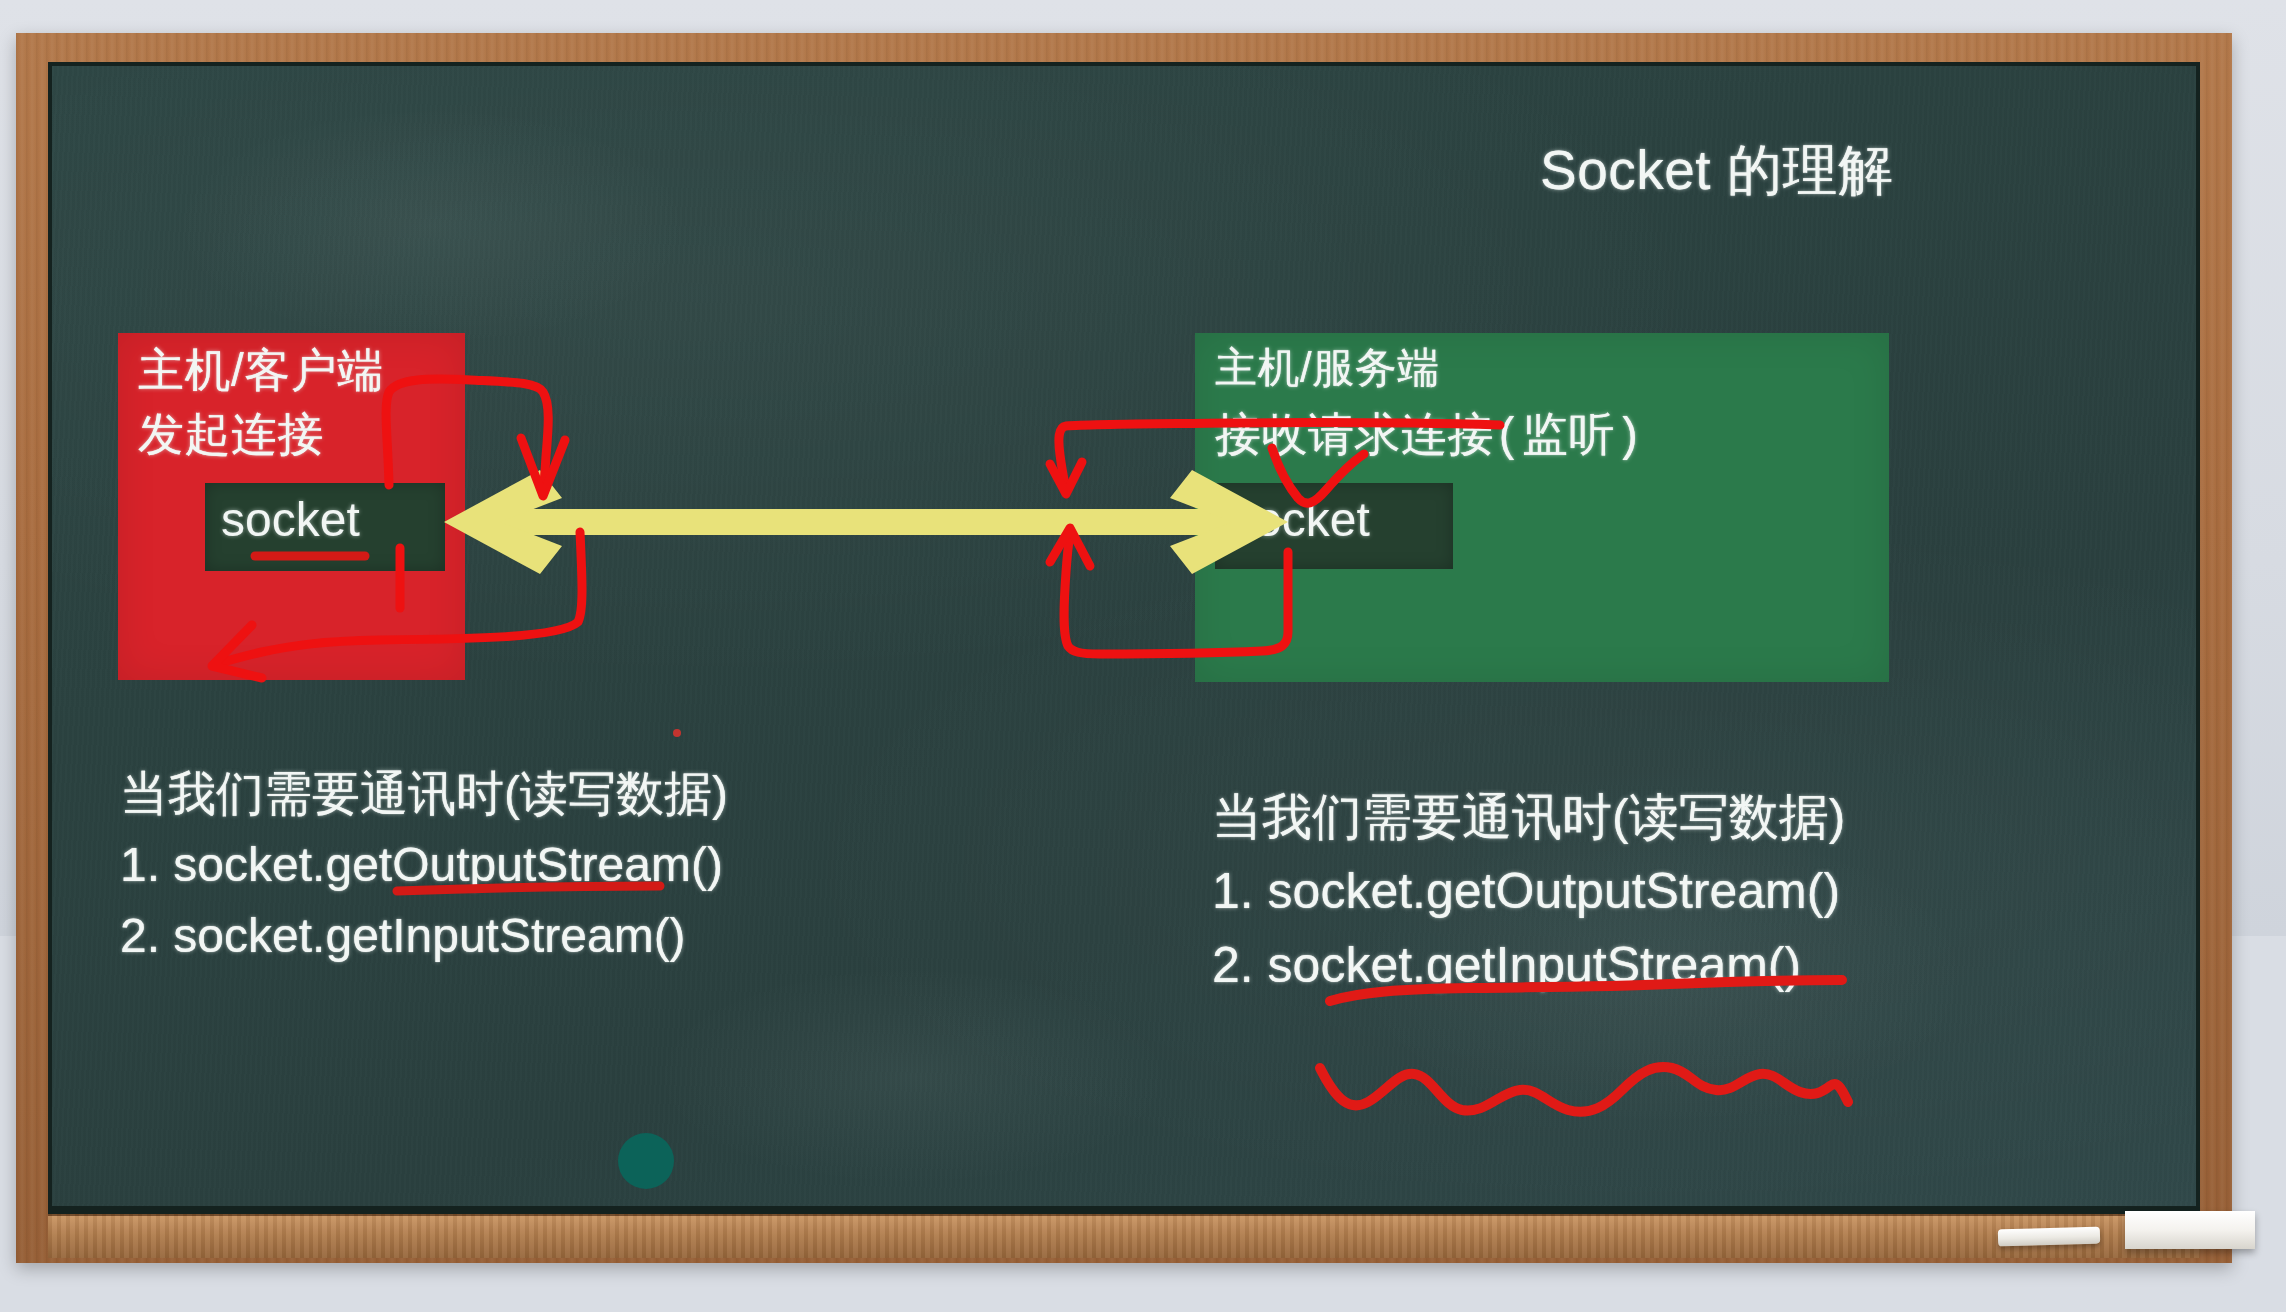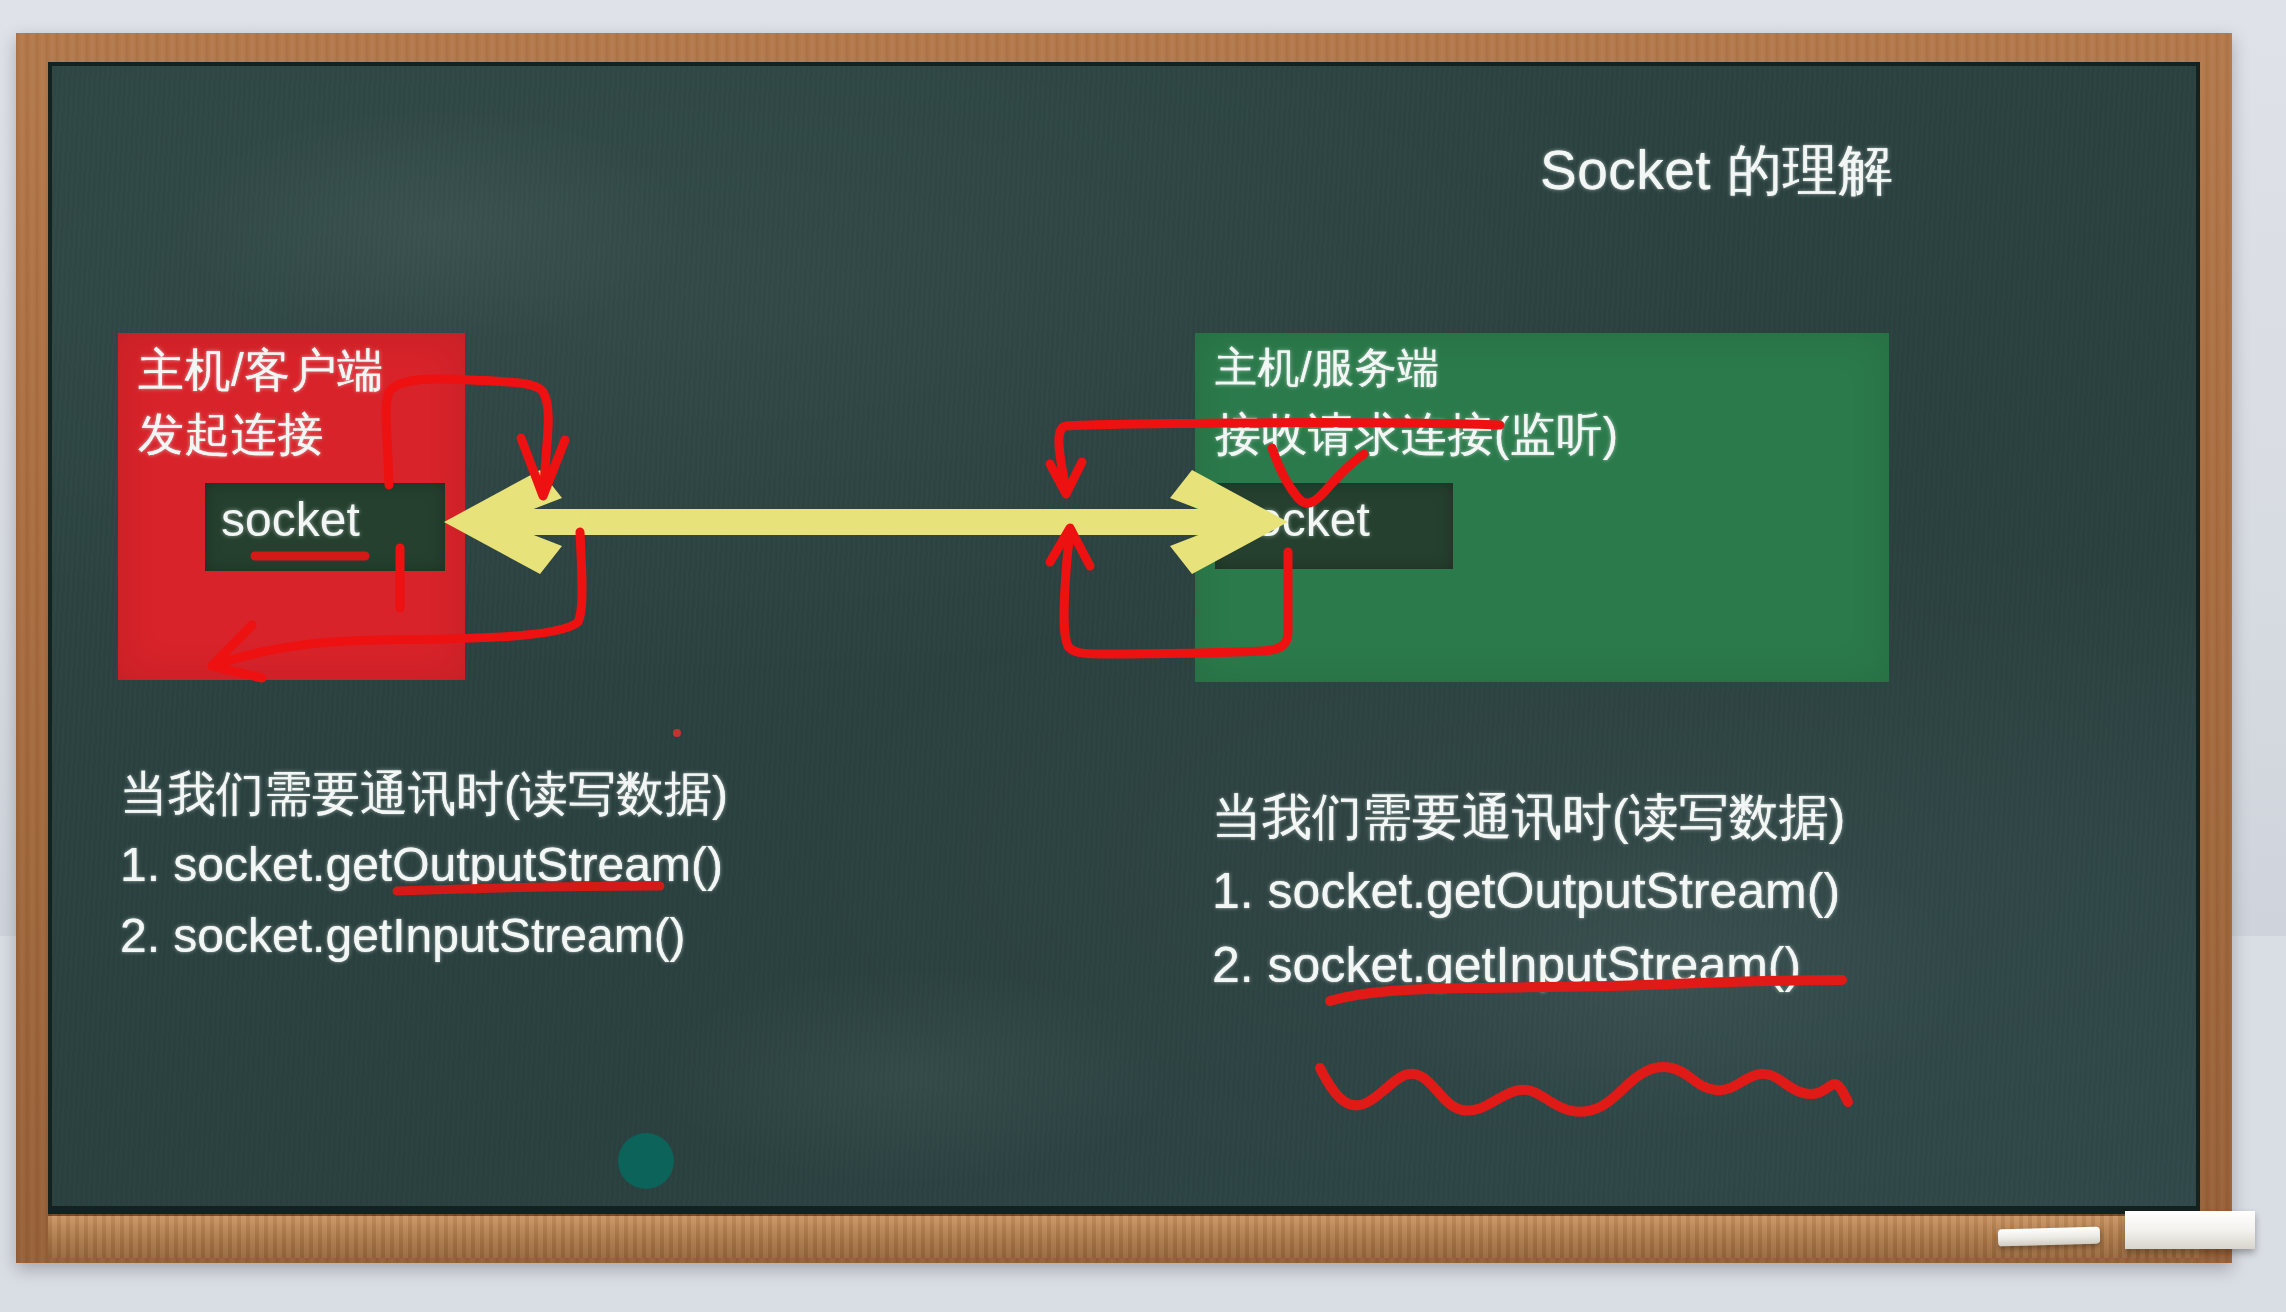--- a/index.html
+++ b/index.html
@@ -136,21 +136,21 @@
   #server-box {
     position: absolute;
     left: 1195px;
     top: 333px;
     width: 694px;
     height: 349px;
     background: #2b7a4b;
     box-shadow: inset 0 0 40px rgba(0,0,0,0.10);
   }
   #server-line1 { left: 1215px; top: 340px; font-size: 42px; }
-  #server-line2 { left: 1215px; top: 404px; font-size: 46px; }
+  #server-line2 { left: 1215px; top: 404px; font-size: 46px; font-family: Liberation Mono, monospace; }
 
   
   .socket-box {
     position: absolute;
     background: #25402f;
     box-shadow: inset 0 0 16px rgba(0,0,0,0.25);
   }
   #socket-left  { left: 205px;  top: 483px; width: 240px; height: 88px; }
   #socket-right { left: 1215px; top: 483px; width: 238px; height: 86px; }
   .socket-label {

